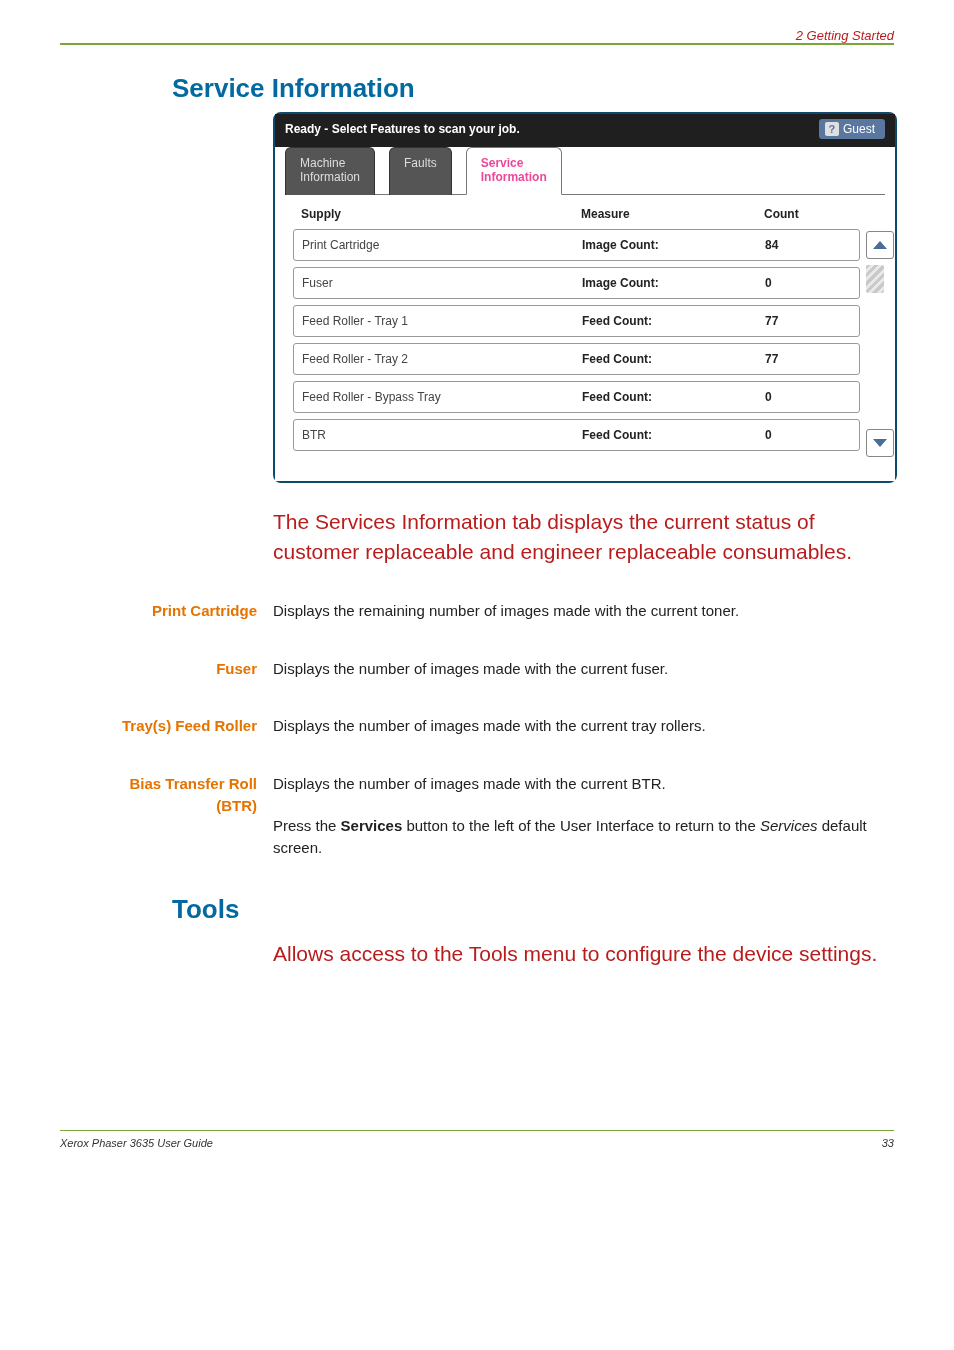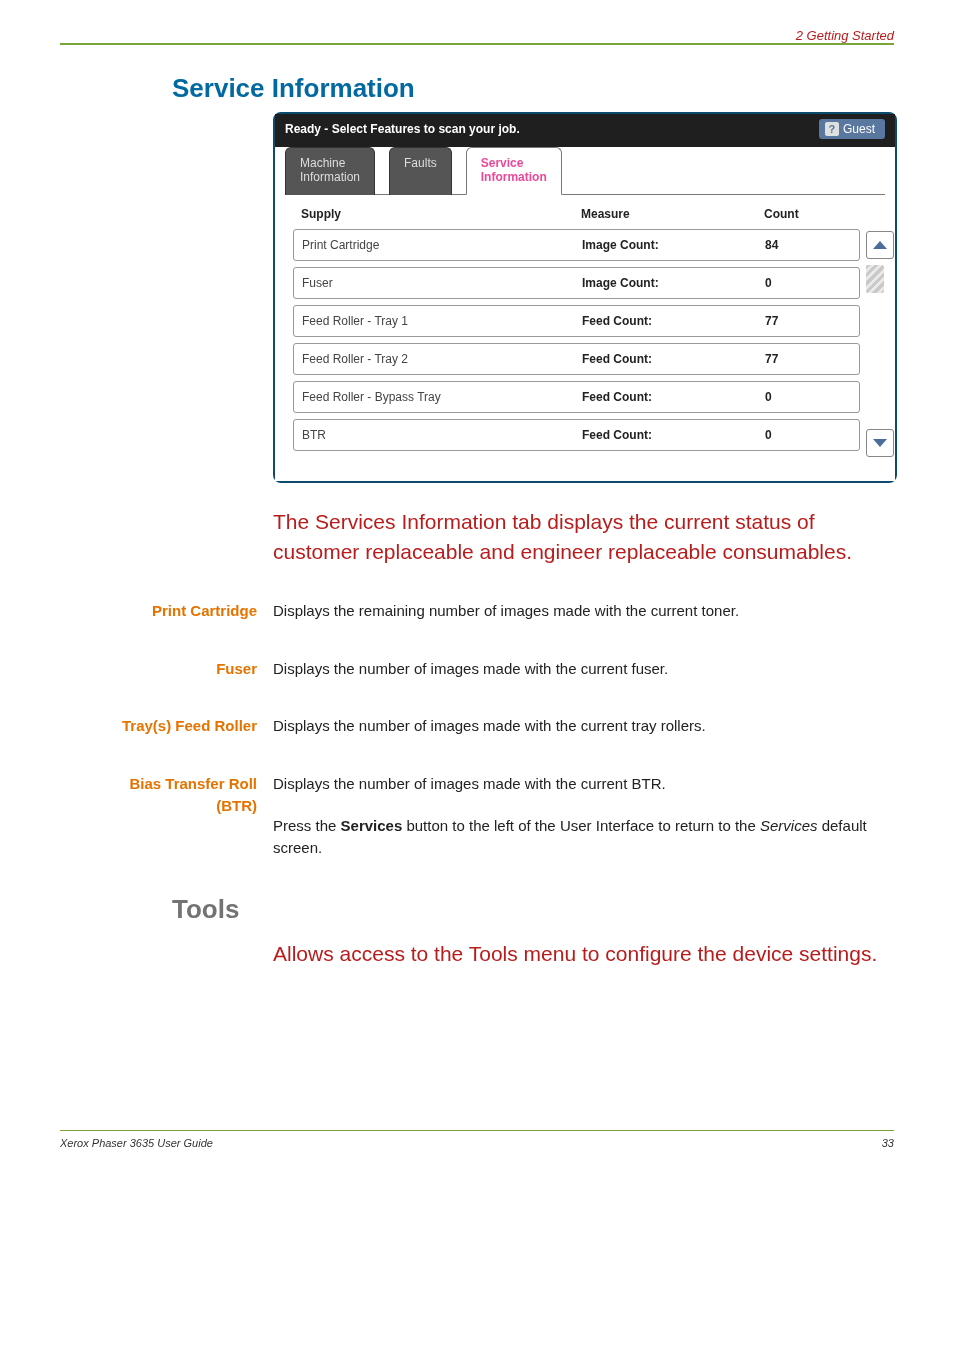--- a/index.html
+++ b/index.html
@@ -201,21 +201,21 @@
   .def-body {
     flex: 1;
     font-size: 15px;
     line-height: 1.45;
     color: #222;
     max-width: 620px;
   }
   .def-body p { margin: 0 0 20px 0; }
   .def-body p:last-child { margin-bottom: 0; }
   .tools-title {
-    color: #737373;
+    color: #0369a1;
     font-size: 26px;
     font-weight: 700;
     margin: 10px 0 14px 112px;
   }
   .bottom-rule {
     border: none;
     border-top: 1px solid #7aa539;
     margin: 160px 0 6px 0;
   }
   .footer-row {

